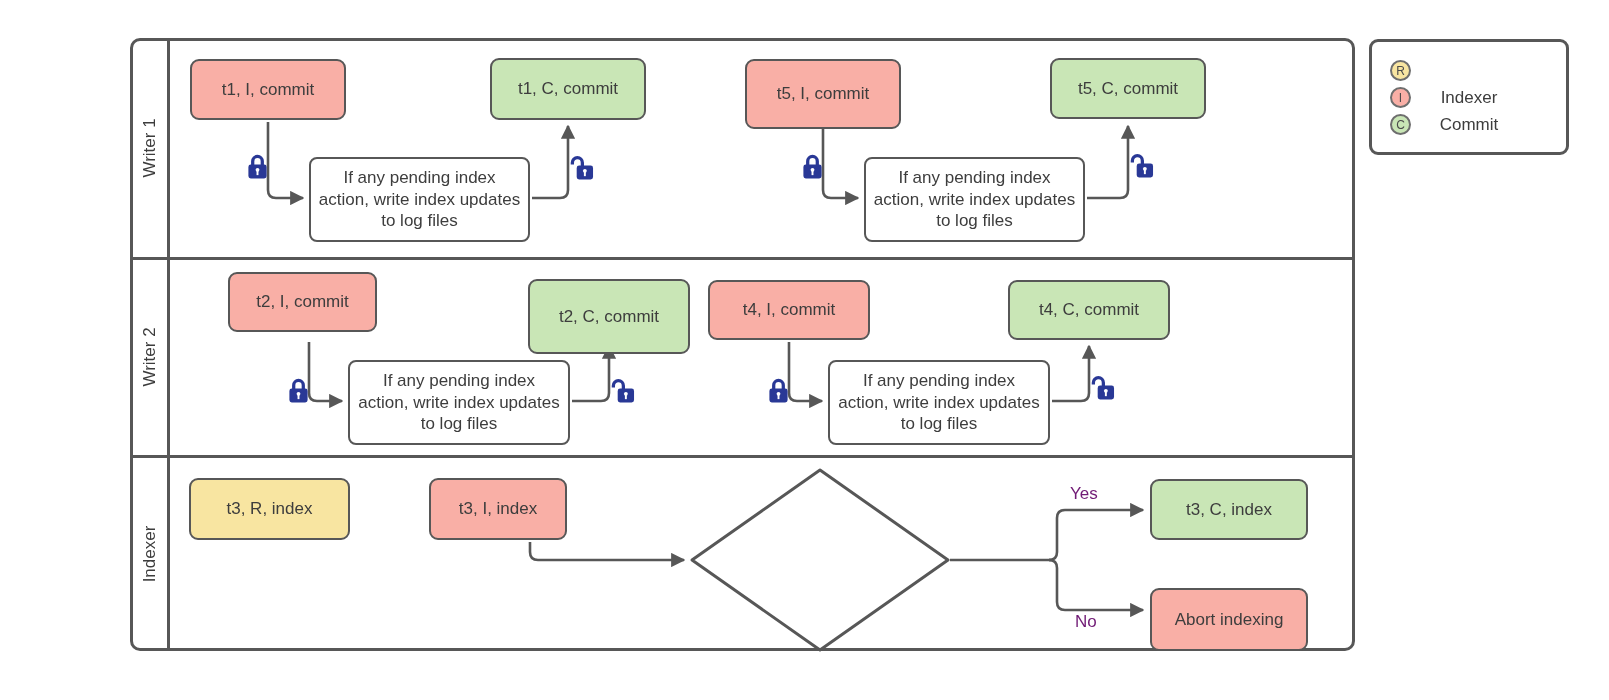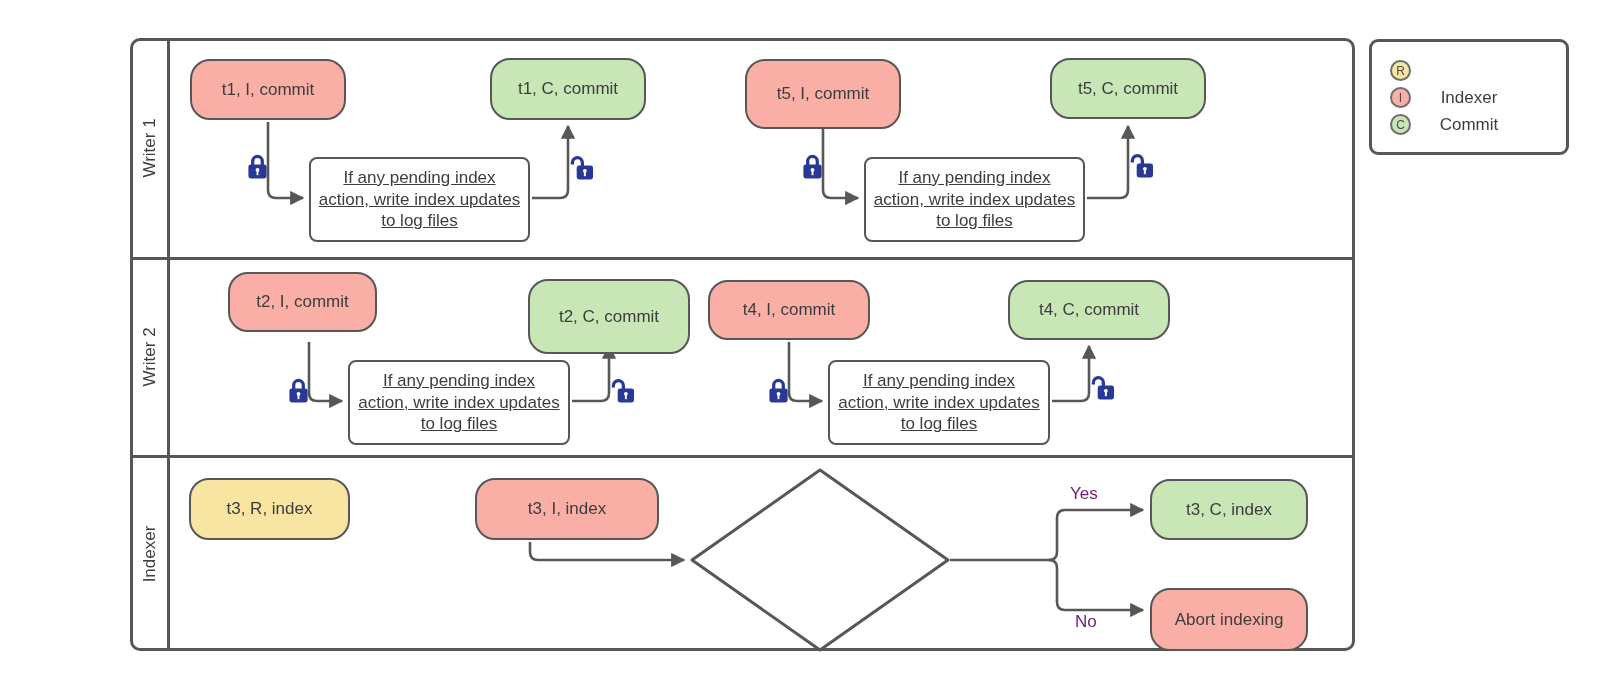--- a/index.html
+++ b/index.html
@@ -11,28 +11,28 @@
     position:absolute;left:130px;top:38px;width:1225px;height:613px;
     border:3px solid #575757;border-radius:10px;box-sizing:border-box;background:#ffffff;
   }
   .divider-h{position:absolute;left:130px;width:1225px;height:3px;background:#575757;}
   .divider-v{position:absolute;top:38px;left:167px;width:3px;height:613px;background:#575757;}
   .lane-label{
     position:absolute;font-size:17px;color:#3d3d3d;white-space:nowrap;
     transform:translate(-50%,-50%) rotate(-90deg);
   }
   .box{
-    position:absolute;box-sizing:border-box;border:2.5px solid #575757;border-radius:20px;
+    position:absolute;box-sizing:border-box;border:2.5px solid #575757;border-radius:9px;
     display:flex;align-items:center;justify-content:center;text-align:center;
     font-size:17px;line-height:1.28;color:#3d3d3d;background:#fff;z-index:3;
   }
   .salmon{background:#F9AFA6;}
   .green{background:#C9E6B6;}
   .yellow{background:#F8E5A1;}
-  .proc{border-radius:8px;padding:2px 6px;text-decoration:underline;}
+  .proc{border-radius:8px;padding:2px 6px;}
   .svg-layer{position:absolute;left:0;top:0;z-index:2;}
   .diamond-text{
     position:absolute;left:713px;top:527px;width:215px;text-align:center;
     font-size:17px;line-height:1.28;color:#3d3d3d;z-index:3;
   }
   .edge-label{position:absolute;font-size:17px;color:#701a75;z-index:3;}
   .legend{
     position:absolute;left:1369px;top:39px;width:200px;height:116px;box-sizing:border-box;
     border:3px solid #575757;border-radius:9px;background:#fff;padding-top:17px;
   }
@@ -143,21 +143,21 @@
   <div class="box proc" style="left:828px;top:360px;width:222px;height:85px">
       <span>If any pending index action, write index updates to log files</span>
     </div>
   <div class="box green" style="left:1008px;top:280px;width:162px;height:60px">
       <span>t4, C, commit</span>
     </div>
 
   <div class="box yellow" style="left:189px;top:478px;width:161px;height:62px">
       <span>t3, R, index</span>
     </div>
-  <div class="box salmon" style="left:475px;top:478px;width:184px;height:62px">
+  <div class="box salmon" style="left:429px;top:478px;width:138px;height:62px">
       <span>t3, I, index</span>
     </div>
   <div class="edge-label" style="left:1070px;top:484px">Yes</div>
   <div class="edge-label" style="left:1075px;top:612px">No</div>
   <div class="box green" style="left:1150px;top:479px;width:158px;height:61px">
       <span>t3, C, index</span>
     </div>
   <div class="box salmon" style="left:1150px;top:588px;width:158px;height:63px">
       <span>Abort indexing</span>
     </div>

